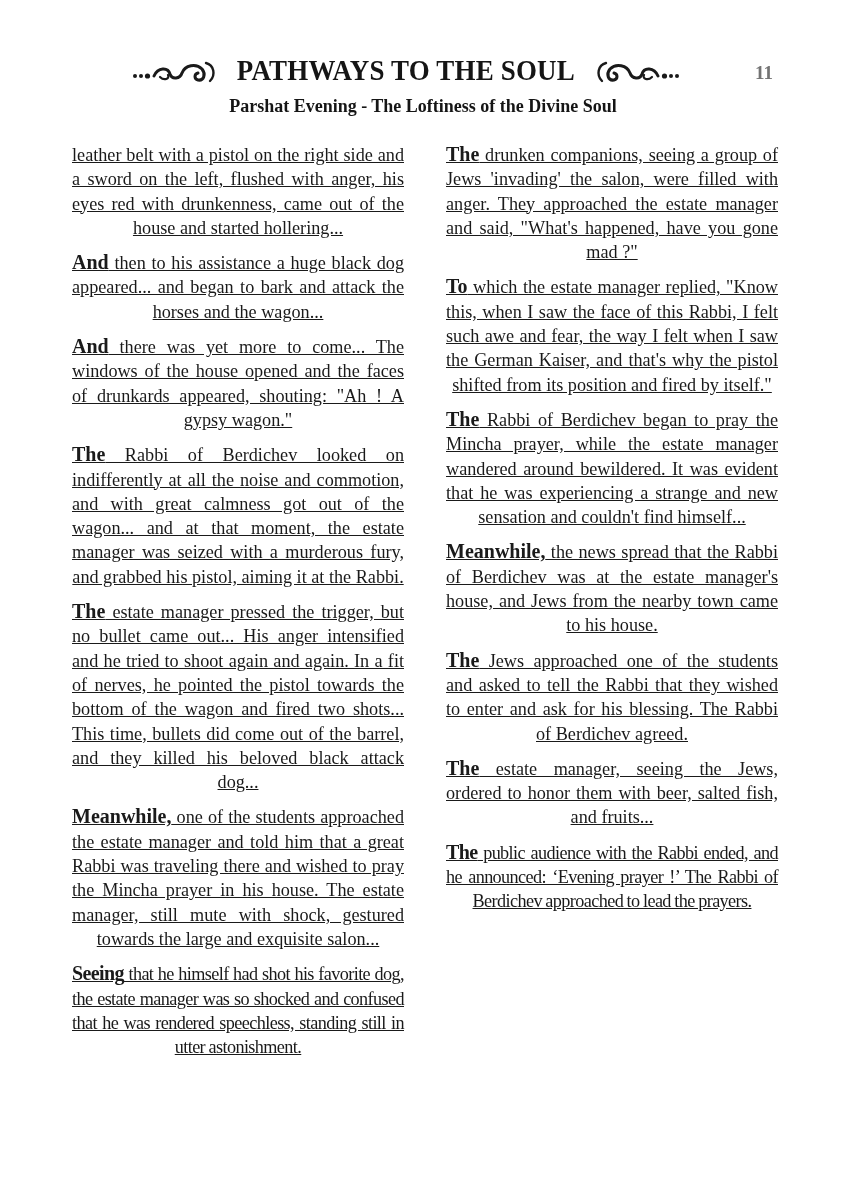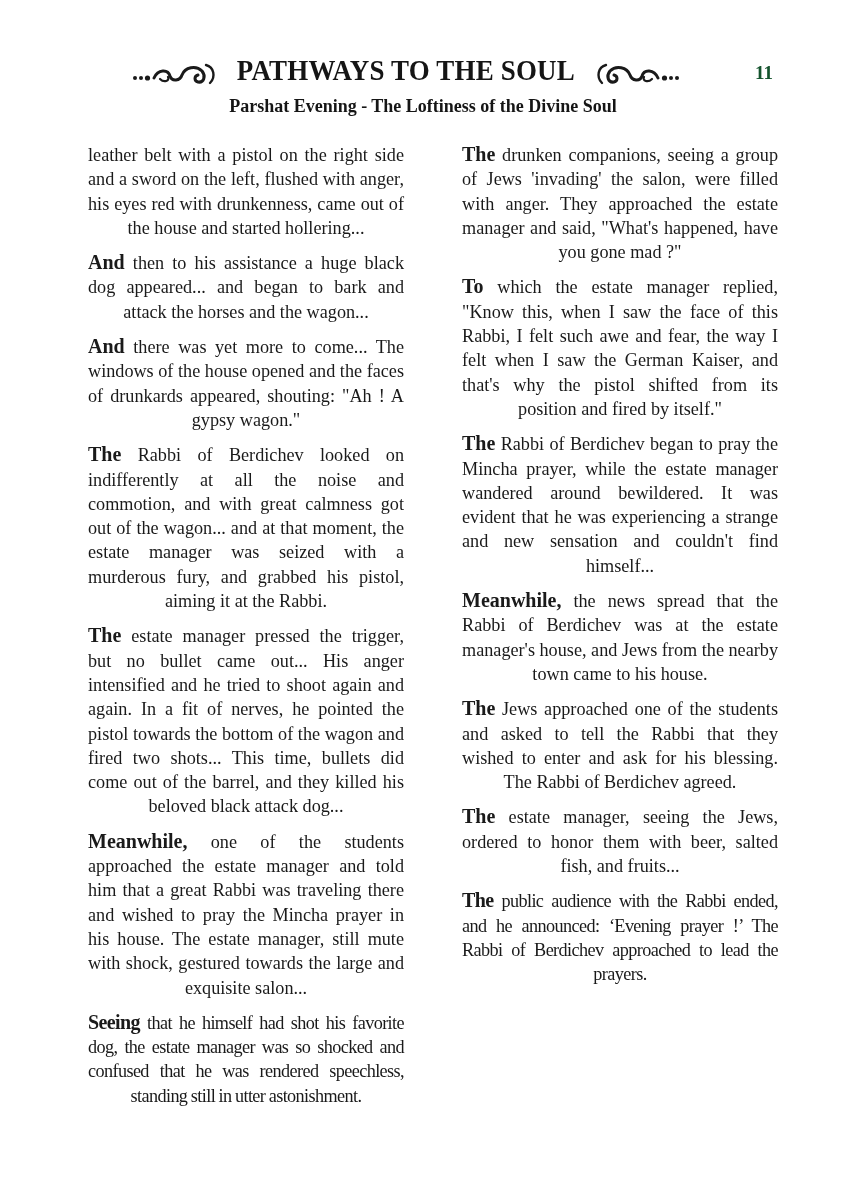--- a/index.html
+++ b/index.html
@@ -1,31 +1,31 @@
 <!DOCTYPE html>
 <html><head>
 <meta charset="utf-8">
 <style>
   html, body { margin: 0; padding: 0; background: #ffffff; }
   body { width: 846px; height: 1200px; position: relative; overflow: hidden;
          font-family: "Liberation Serif", "DejaVu Serif", serif; color: #1a1a1a; }
   .header { position: absolute; top: 48px; left: 0; width: 846px; height: 44px; }
-  .title-row { position: absolute; left: 132px; top: 6px; display: flex; align-items: flex-end; }
+  .title-row { position: absolute; left: 132px; top: 6px; display: flex; align-items: center; }
   .orn { display: inline-block; width: 86px; height: 28px; }
   .orn svg { width: 100%; height: 100%; }
   .main-title { font-family: "Liberation Serif", serif; font-weight: bold; font-size: 29px;
                 letter-spacing: 0.2px; margin: 0 6px; transform: scaleX(0.93); transform-origin: center;
                 white-space: nowrap; color: #151515; }
-  .page-number { position: absolute; left: 755px; top: 14px; font-weight: bold; font-size: 19px; color: #14532d; }
+  .page-number { position: absolute; left: 755px; top: 14px; font-weight: bold; font-size: 19px; color: #737373; }
   .subtitle { position: absolute; top: 96px; left: 0; width: 846px; text-align: center;
               font-weight: bold; font-size: 18px; color: #151515; }
   .col { position: absolute; top: 142px; width: 332px; font-size: 18.2px; line-height: 24.3px; }
   .col-left { left: 72px; }
   .col-right { left: 446px; }
-  .para { margin: 0 0 10px 16px; text-align: justify; text-align-last: center; hyphens: none; }
+  .para { margin: 0 0 10px 0; text-align: justify; text-align-last: center; hyphens: none; text-decoration: underline; }
   .lead { font-weight: bold; font-size: 20px; }
   .tight { letter-spacing: -0.6px; word-spacing: -0.5px; }
 </style>
 </head>
 <body>
 
 <div class="header">
   <div class="title-row">
     <span class="orn">
       <svg viewBox="0 0 86 28">

